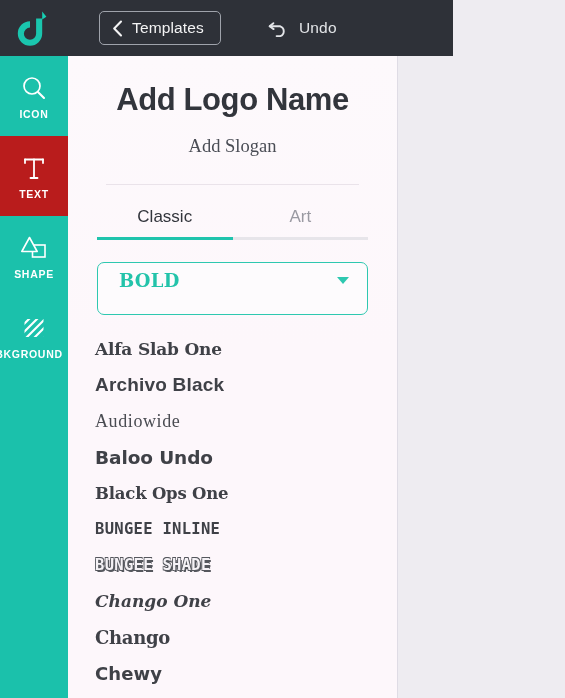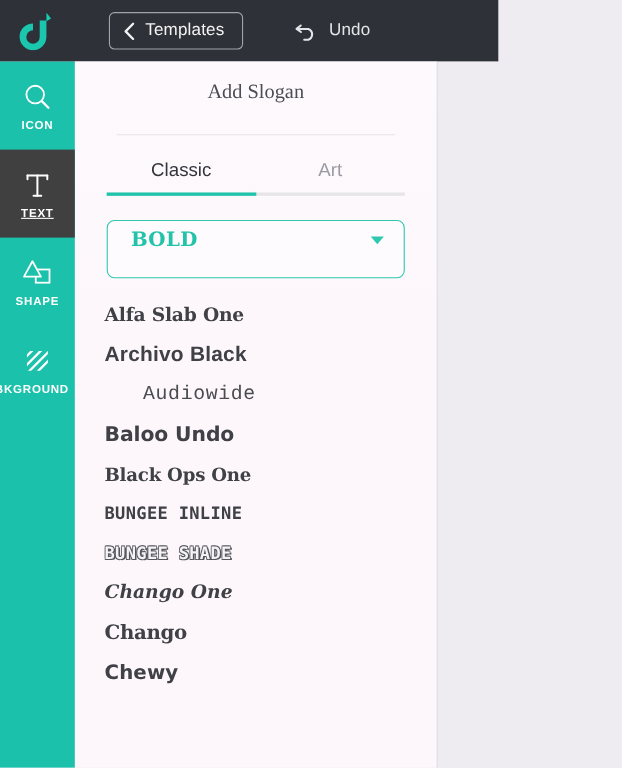--- a/index.html
+++ b/index.html
@@ -57,21 +57,21 @@
   .rail-item {
     height: 80px;
     display: flex; flex-direction: column;
     align-items: center; justify-content: center;
     gap: 7px;
     color: #ffffff;
     cursor: pointer;
     user-select: none;
     position: relative;
   }
-  .rail-item.active { background: #404040; text-decoration: underline; }
+  .rail-item.active { background: #b91c1c; }
   .rail-label {
     font-size: 10.5px;
     font-weight: bold;
     letter-spacing: .7px;
     white-space: nowrap;
   }
   #sidebar-item-background .rail-label {
     margin-left: -10px;
   }
   .rail-icon { height: 28px; display: flex; align-items: flex-end; }
@@ -173,21 +173,21 @@
   .font-item {
     height: 36px;
     display: flex; align-items: center;
     color: #3f4147;
     cursor: pointer;
     user-select: none;
     white-space: nowrap;
   }
   .f-slab   { font-family: "DejaVu Serif", serif; font-weight: bold; font-size: 17px; letter-spacing:-.2px; }
   .f-black  { font-family: "Liberation Sans", sans-serif; font-weight: bold; font-size: 19px; letter-spacing: .2px; }
-  .f-wide   { font-family: Liberation Mono, monospace; font-size: 18px; letter-spacing: .6px; color:#4a4c52;margin-left:35px; }
+  .f-wide   { font-family: Liberation Serif, serif; font-size: 18px; letter-spacing: .6px; color:#4a4c52; }
   .f-round  { font-family: "DejaVu Sans", sans-serif; font-weight: bold; font-size: 18.5px; letter-spacing: -.1px; }
   .f-ops    { font-family: "DejaVu Serif", serif; font-weight: bold; font-size: 16.5px; letter-spacing: -.2px; }
   .f-inline { font-family: "DejaVu Sans Mono", monospace; font-weight: bold; font-size: 15.5px; letter-spacing: .3px; }
   .f-shade  {
     font-family: "DejaVu Sans Mono", monospace; font-weight: bold; font-size: 15.5px;
     letter-spacing: .3px;
     color: #f5f2f6;
     text-shadow: 1.5px 1.5px 0 #55575d, -0.7px -0.7px 0 #55575d, 0.7px -0.7px 0 #55575d, -0.7px 0.7px 0 #55575d;
   }
   .f-italic { font-family: "DejaVu Serif", serif; font-weight: bold; font-style: italic; font-size: 17px; }
@@ -279,20 +279,21 @@
         </svg>
       </span>
       <span class="rail-label">BKGROUND</span>
     </div>
   </div>
 
   <div id="canvas-area">
 
     <div id="design-panel">
 
+      <div id="logo-name">Add Logo Name</div>
       <div id="slogan">Add Slogan</div>
       <div id="panel-divider"></div>
 
       <div id="tabs">
         <div class="tab active">Classic</div>
         <div class="tab">Art</div>
         <div id="tab-underline-track"></div>
         <div id="tab-underline"></div>
       </div>
 

